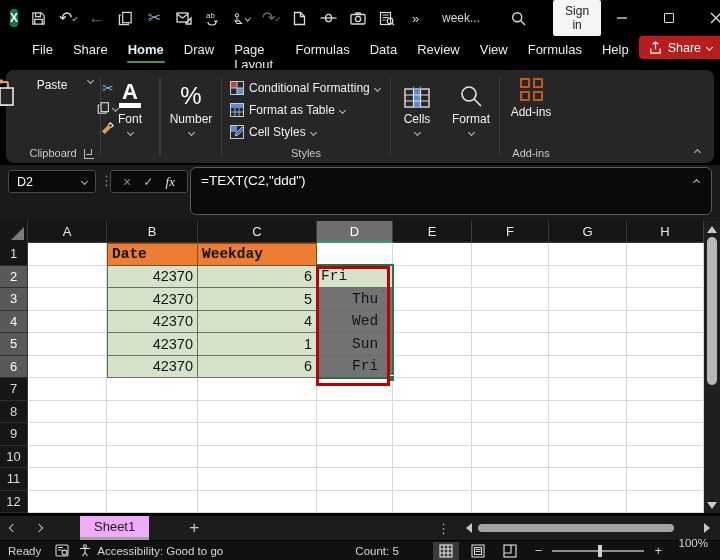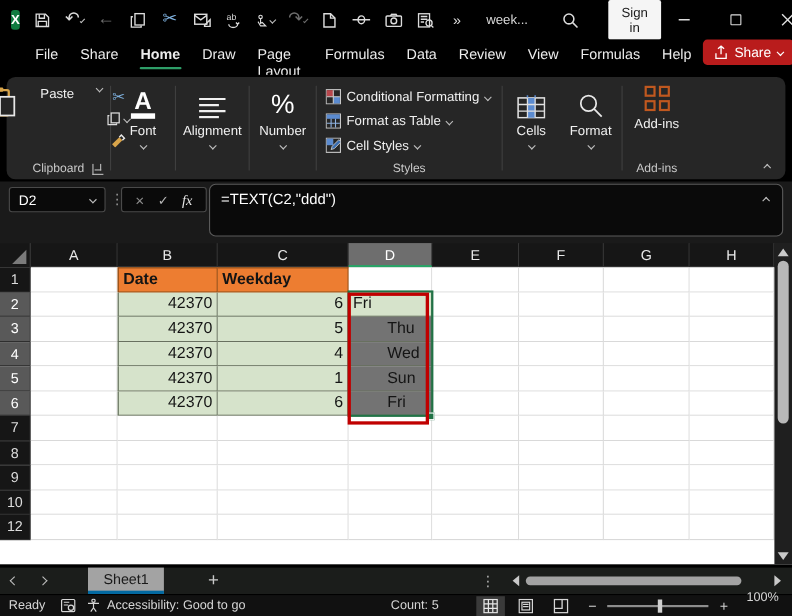--- a/index.html
+++ b/index.html
@@ -107,41 +107,41 @@
             border-right:1px solid #3a3a3a; }
   .rowhdr.sel { background:#595959; color:#fff; }
   .c { background:#fff; border-right:1px solid #d9d9d9; border-bottom:1px solid #d9d9d9;
        font-size:14.5px; color:#141414; display:flex; align-items:center; overflow:hidden; }
   .c.o { background:#ed7d31; border-color:#8a4a14; border-top:1px solid #8a4a14; font-weight:bold; color:#141414; }
   .c.o.bl, .c.g.bl { border-left:1px solid #5f6b57; }
   .c.o.bl { border-left-color:#8a4a14; }
   .c.g { background:#d6e3cb; border-color:#68705f; }
   .c.gs { background:#737373; border-color:#68705f;padding-left:35px; }
   .tr { justify-content:flex-end; padding-right:4px; }
-  .tl { justify-content:flex-start; padding-left:4px; }
+  .tl { justify-content:flex-start; padding-left:4px;font-family:Liberation Mono, monospace; }
   .sel-border { position:absolute; left:316px; top:43px; width:78px; height:115px;
                 border:2px solid #217346; pointer-events:none; }
   .fill-handle { position:absolute; left:388px; top:154px; width:7px; height:7px;
                  background:#217346; border:1px solid #fff; }
   .red-rect { position:absolute; left:316px; top:45px; width:74px; height:120px;
               border:3px solid #c00000; pointer-events:none; }
   .vscroll { position:absolute; right:0; top:0; width:16px; height:292px; background:#1f1f1f; }
   .vs-up { position:absolute; left:3px; top:5px; width:0; height:0; border-left:5px solid transparent;
            border-right:5px solid transparent; border-bottom:7px solid #c9c9c9; }
   .vs-dn { position:absolute; left:3px; bottom:4px; width:0; height:0; border-left:5px solid transparent;
            border-right:5px solid transparent; border-top:7px solid #c9c9c9; }
   .vs-thumb { position:absolute; left:3px; top:16px; width:10px; height:148px; background:#b8b8b8;
               border-radius:6px; }
 
   
   .tabbar { position:absolute; top:516px; left:0; width:720px; height:24px; background:#1b1d1b;
             display:flex; align-items:center; }
   .tab-nav { color:#b5b5b5; padding:0 10px; display:flex; align-items:center; }
-  .sheet-tab { margin-left:28px; height:24px; background:#a3a3a3; color:#1a1a1a; font-size:13px;
-               display:flex; align-items:center; padding:0 14px; border-bottom:3px solid #0369a1; }
+  .sheet-tab { margin-left:28px; height:24px; background:#f0abfc; color:#1a1a1a; font-size:13px;
+               display:flex; align-items:center; padding:0 14px; border-bottom:3px solid #a3a3a3; }
   .addsheet { color:#c9c9c9; font-size:17px; margin-left:40px; }
   .tab-kebab { color:#b5b5b5; margin-left:auto; font-size:13px; }
   .hs-left { margin-left:16px; width:0; height:0; border-top:5px solid transparent;
              border-bottom:5px solid transparent; border-right:6px solid #c9c9c9; }
   .hs-track { width:200px; height:12px; margin:0 4px; position:relative; }
   .hs-thumb { position:absolute; left:2px; top:2px; width:196px; height:8px; background:#a3a3a3; border-radius:4px; }
   .hs-right { margin:0 10px 0 24px; width:0; height:0; border-top:5px solid transparent;
               border-bottom:5px solid transparent; border-left:6px solid #c9c9c9; }
 
   
@@ -324,29 +324,20 @@
       <div class="rsep"></div>
       <div class="rgroup g-small">
         <div class="bigicon">
             <span class="font-a">A</span>
           </div>
         <span class="rlabel">Font</span>
         <span class="chv"></span>
       </div>
 
       <div class="rsep"></div>
-      <div class="rgroup g-small" style="width:66px">
-        <div class="bigicon">
-          <svg width="26" height="20" viewBox="0 0 26 20" stroke="#f0f0f0" stroke-width="2">
-              <path d="M1 2h24M1 7.5h18M1 13h24M1 18.5h18"></path>
-            </svg>
-        </div>
-        <span class="rlabel">Alignment</span>
-        <span class="chv"></span>
-      </div>
 
       <div class="rsep"></div>
       <div class="rgroup g-small" style="width:60px">
         <div class="bigicon">
             <span class="pct">%</span>
           </div>
         <span class="rlabel">Number</span>
         <span class="chv"></span>
       </div>
 
@@ -555,20 +546,31 @@
         <div class="c cb"></div>
         <div class="c cc"></div>
         <div class="c cd"></div>
         <div class="c ce"></div>
         <div class="c cf"></div>
         <div class="c cg"></div>
         <div class="c ch"></div>
     </div>
     <div class="grow">
       <div class="rowhdr">10</div>
+      <div class="c ca"></div>
+        <div class="c cb"></div>
+        <div class="c cc"></div>
+        <div class="c cd"></div>
+        <div class="c ce"></div>
+        <div class="c cf"></div>
+        <div class="c cg"></div>
+        <div class="c ch"></div>
+    </div>
+    <div class="grow">
+      <div class="rowhdr">11</div>
       <div class="c ca"></div>
         <div class="c cb"></div>
         <div class="c cc"></div>
         <div class="c cd"></div>
         <div class="c ce"></div>
         <div class="c cf"></div>
         <div class="c cg"></div>
         <div class="c ch"></div>
     </div>
     <div class="grow">

